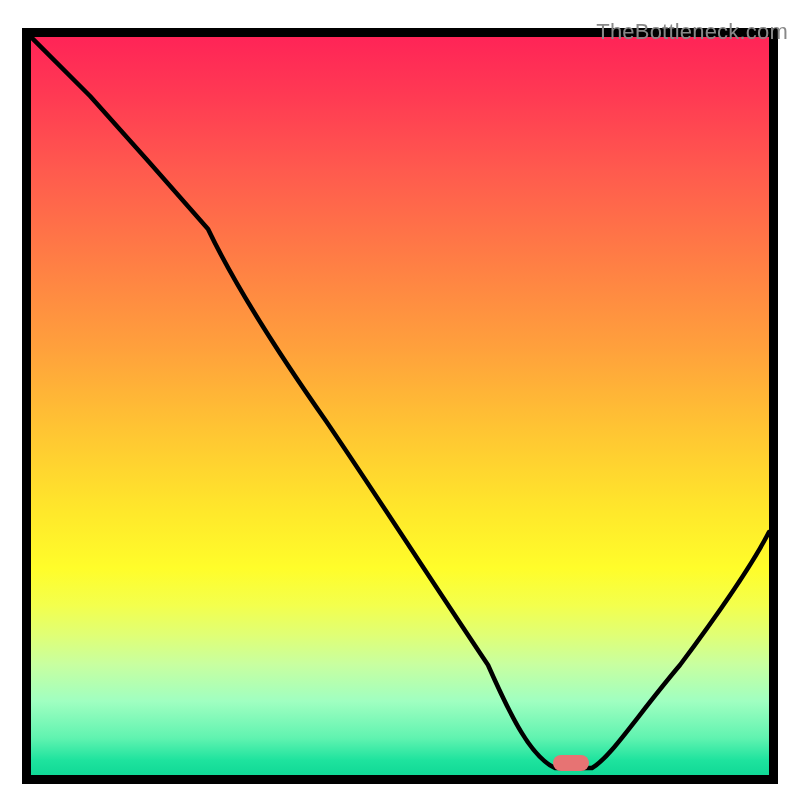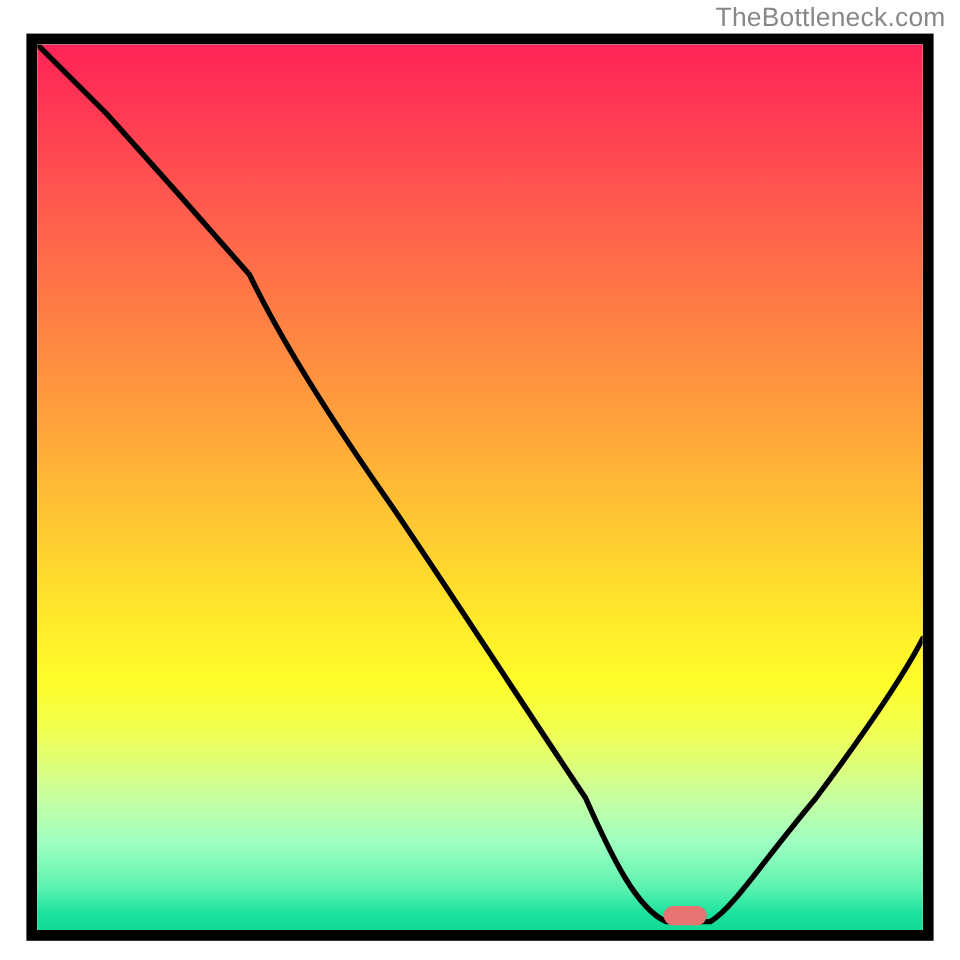--- a/index.html
+++ b/index.html
@@ -7,21 +7,21 @@
     padding: 0;
     width: 800px;
     height: 800px;
     background: #ffffff;
     font-family: Arial, Helvetica, sans-serif;
     overflow: hidden;
   }
 
   .watermark {
     position: absolute;
-    top: 2px;
+    top: 19px;
     right: 12px;
     color: #888888;
     font-size: 22px;
     font-weight: 500;
     letter-spacing: 0.2px;
     z-index: 10;
     text-align: center;
   }
 
   .frame {

